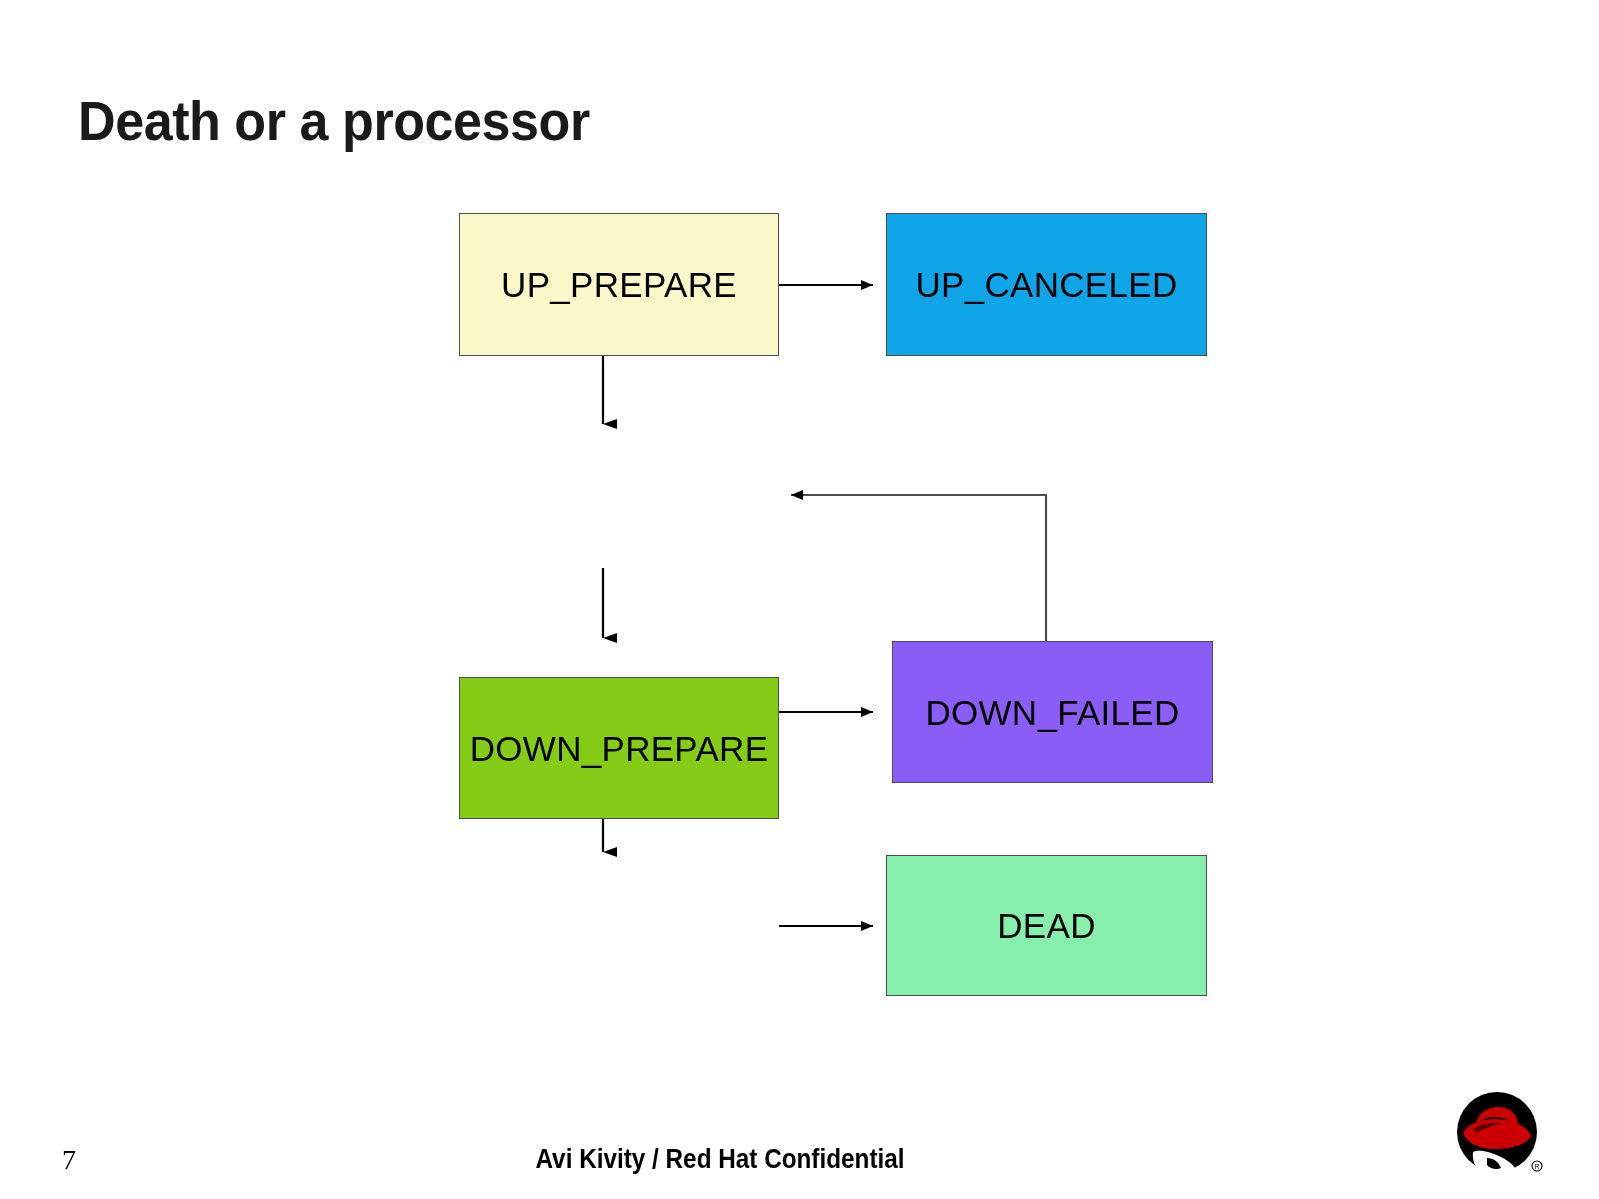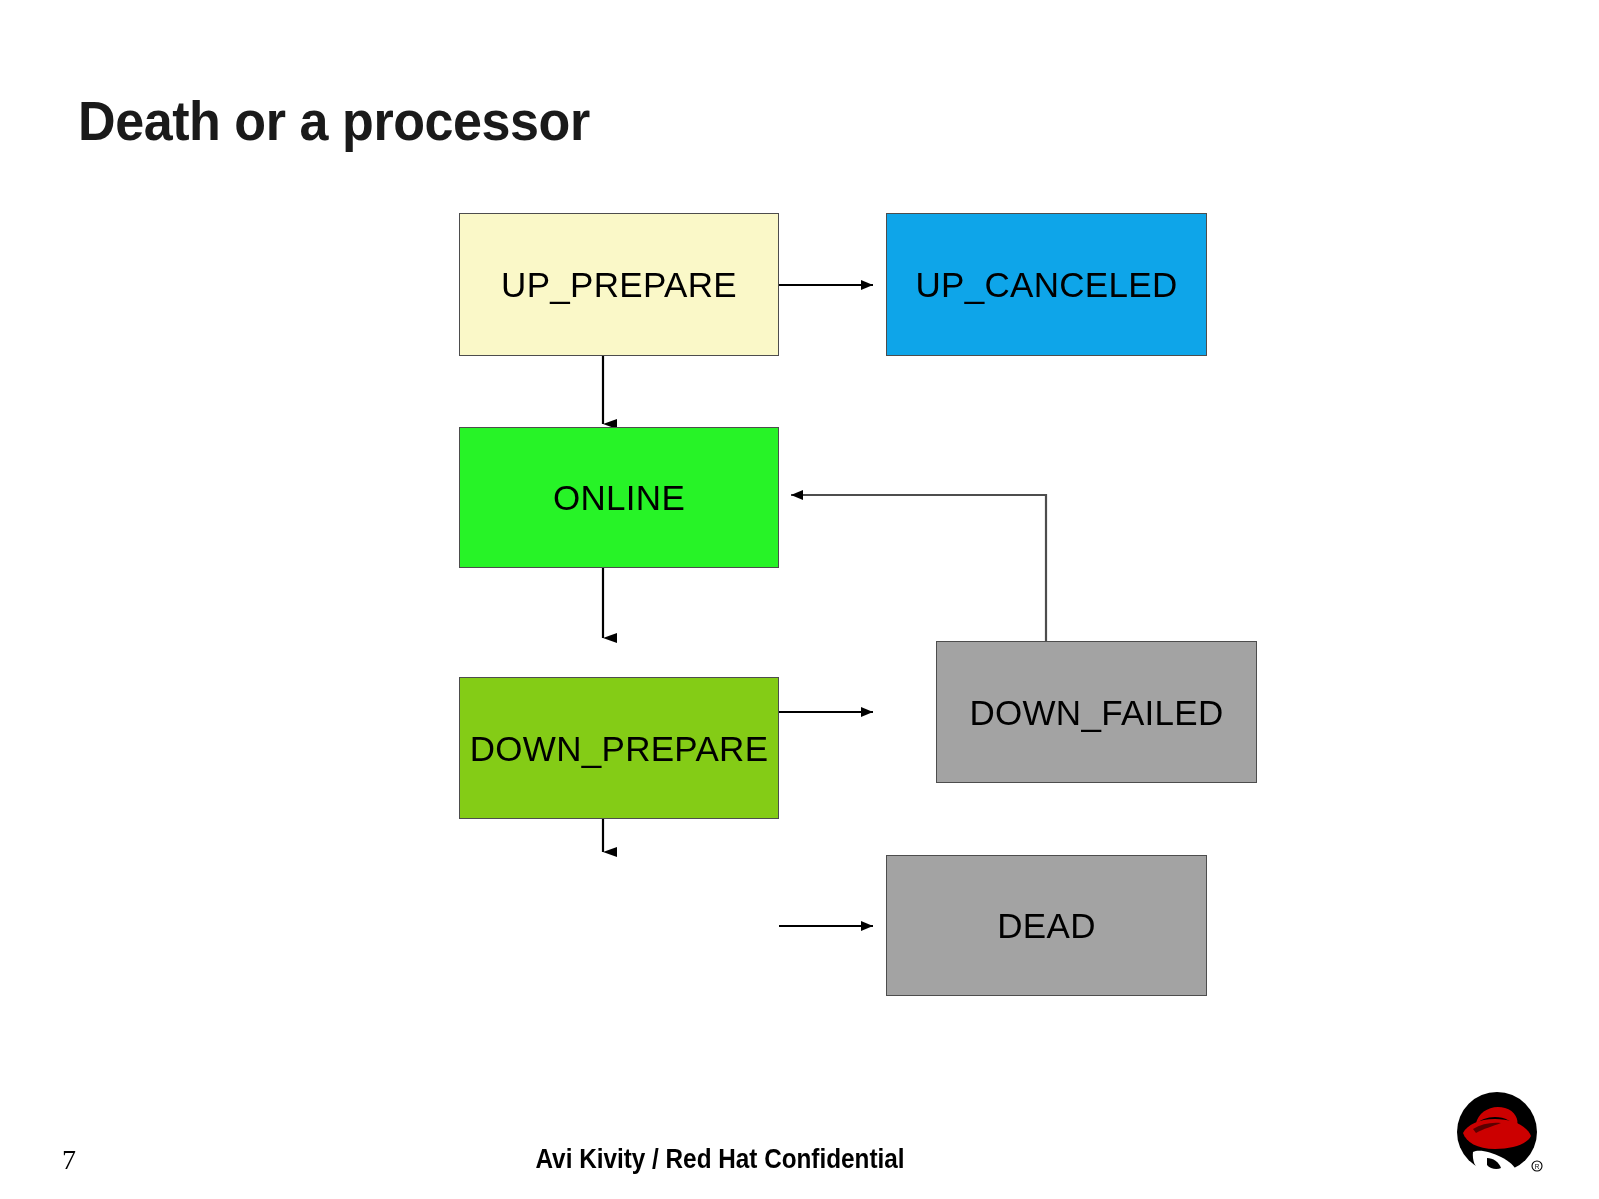--- a/index.html
+++ b/index.html
@@ -138,34 +138,31 @@
   </svg>
 
   <div class="state-box" style="left:426px; top:213px; width:320px; height:143px; background:#faf8c8;">
     <span class="state-label">UP_PREPARE</span>
   </div>
 
   <div class="state-box" style="left:853px; top:213px; width:321px; height:143px; background:#0ea5e9;">
     <span class="state-label">UP_CANCELED</span>
   </div>
 
-  <div class="state-box" style="left:426px; top:427px; width:320px; height:141px; background:#27f327;">
-    <span class="state-label">ONLINE</span>
-  </div>
 
   <div class="state-box" style="left:426px; top:677px; width:320px; height:142px; background:#84cc16;">
     <span class="state-label">DOWN_PREPARE</span>
   </div>
 
-  <div class="state-box" style="left:903px; top:641px; width:321px; height:142px; background:#a3a3a3;">
+  <div class="state-box" style="left:859px; top:641px; width:321px; height:142px; background:#8b5cf6;">
     <span class="state-label">DOWN_FAILED</span>
   </div>
 
 
-  <div class="state-box" style="left:853px; top:855px; width:321px; height:141px; background:#a3a3a3;">
+  <div class="state-box" style="left:853px; top:855px; width:321px; height:141px; background:#86efac;">
     <span class="state-label">DEAD</span>
   </div>
 
 </div>
 
 <div id="page-number">7</div>
 
 <div id="footer-note">Avi Kivity / Red Hat Confidential</div>
 
 <div id="brand-logo">

